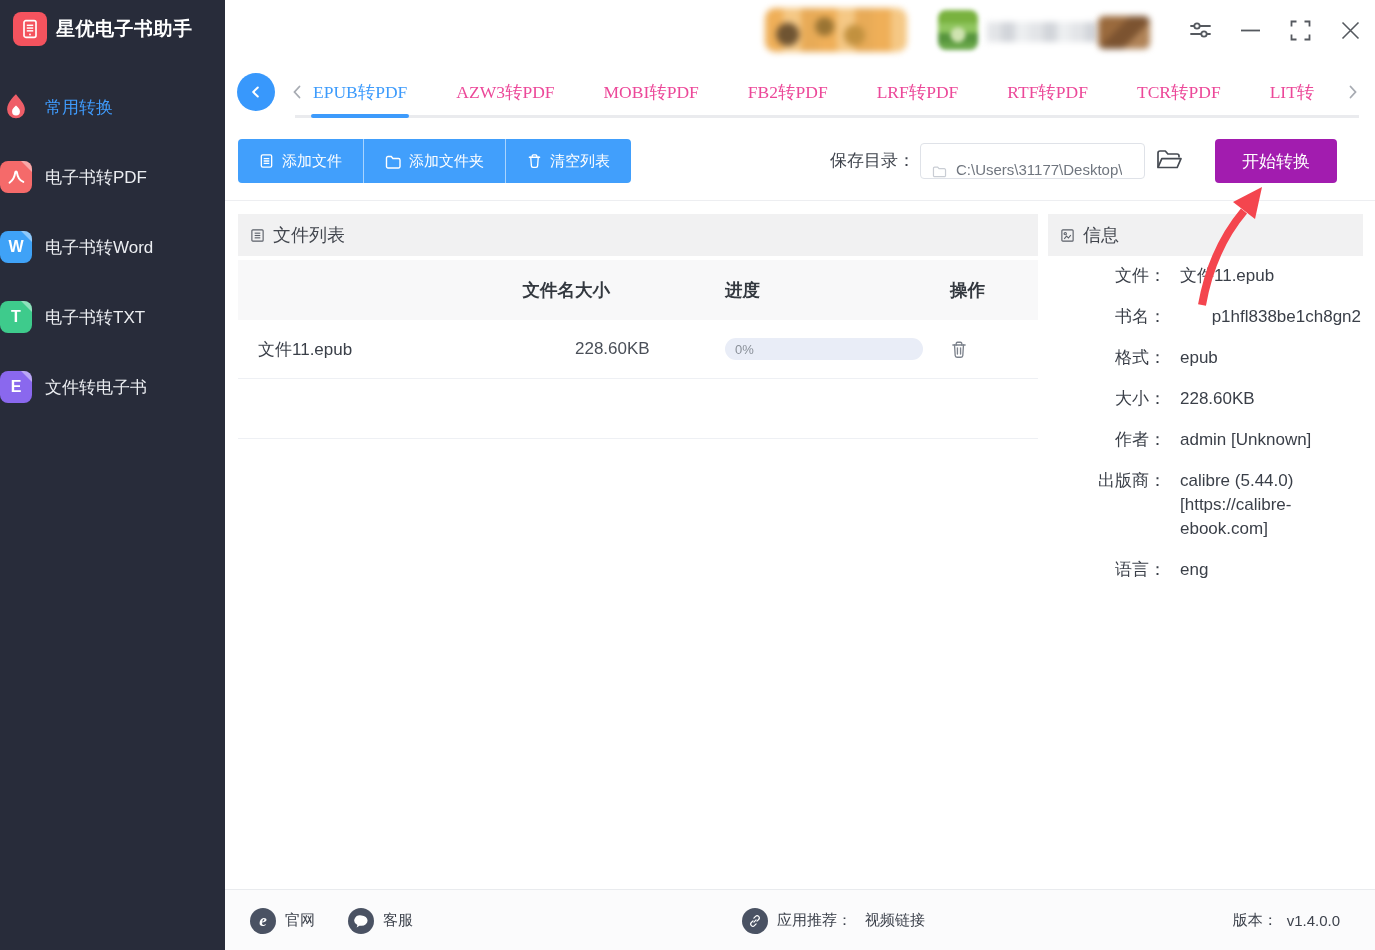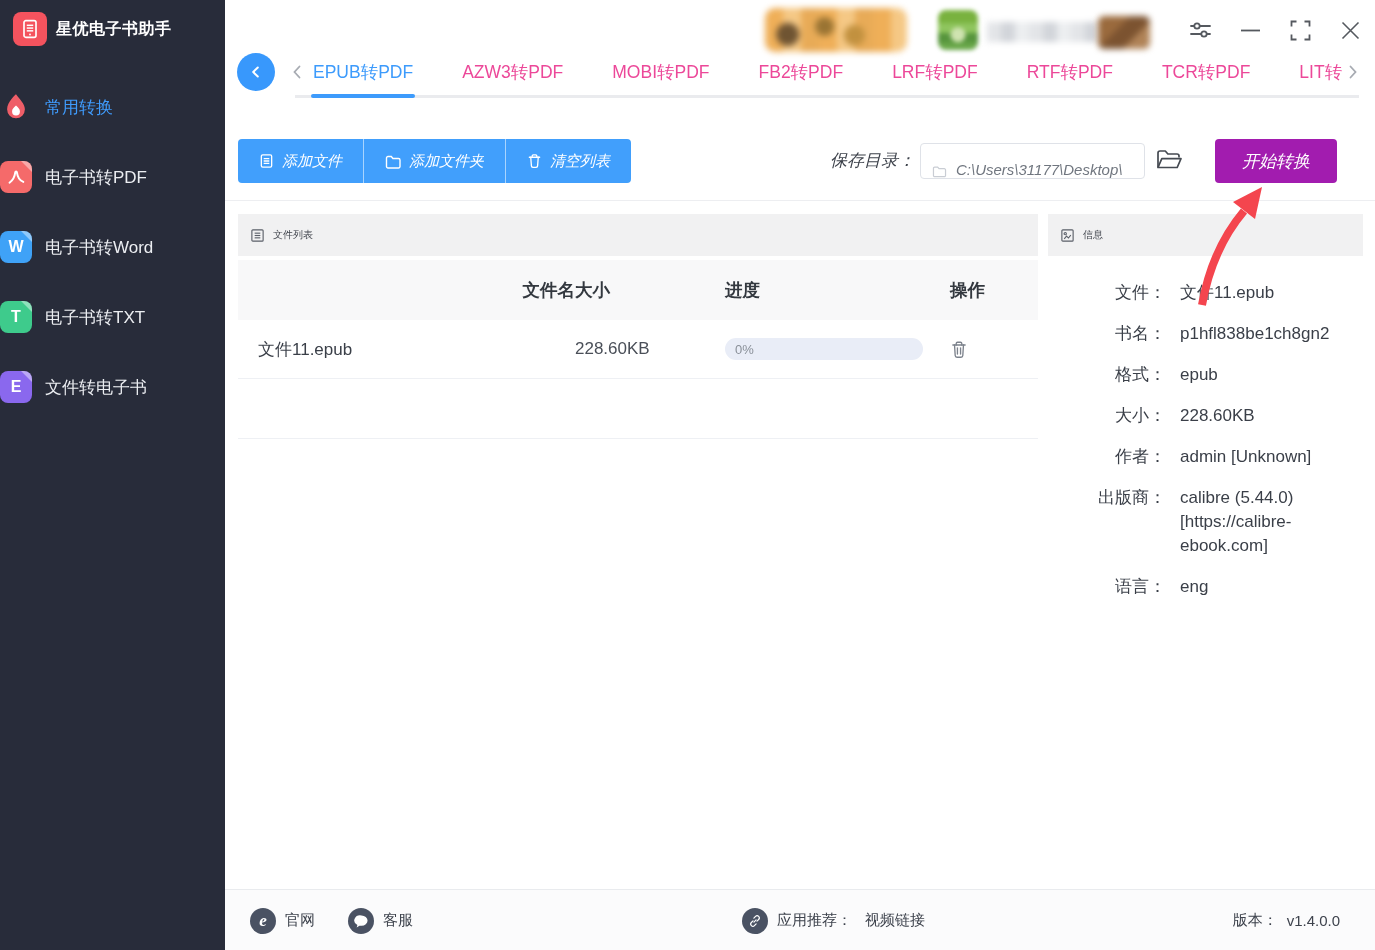--- a/index.html
+++ b/index.html
@@ -4,21 +4,21 @@
 <style>
   * { margin:0; padding:0; box-sizing:border-box; }
   html,body { width:1375px; height:950px; }
   body { font-family:"Liberation Sans","DejaVu Sans",sans-serif; background:#fff; overflow:hidden; }
   .root { position:relative; width:1375px; height:950px; background:#fff; overflow:hidden; }
 
   
   .sidebar { position:absolute; left:0; top:0; bottom:0; width:225px; background:#282c3a; }
   .brand { display:flex; align-items:center; padding:12px 0 0 13px; }
   .brand-icon { width:34px; height:34px; border-radius:8px; background:#f4535e; display:flex; align-items:center; justify-content:center; flex:none; }
-  .brand-title { color:#fff; font-size:16px; font-weight:700; margin-left:9px; letter-spacing:.5px;text-align:center; }
+  .brand-title { color:#fff; font-size:19px; font-weight:700; margin-left:9px; letter-spacing:.5px;text-align:center; }
   .side-menu { position:absolute; left:0; right:0; top:72px; }
   .side-item { height:70px; display:flex; align-items:center; cursor:pointer; }
   .side-label { font-size:17px; color:#eceef2; margin-left:13px; }
   .side-item.active .side-label { color:#3f9bfc; }
   .side-icon { width:32px; height:32px; border-radius:8px; position:relative; overflow:hidden;
                display:flex; align-items:center; justify-content:center; flex:none; }
   .side-icon.sq::after { content:''; position:absolute; top:0; right:0;
                border-top:11px solid rgba(255,255,255,.42); border-left:11px solid transparent; }
   .ic-pdf  { background:#f56a6a; }
   .ic-word { background:#3fa2f7; }
@@ -42,71 +42,71 @@
         radial-gradient(circle at 50% 62%, #cfe3b0 0 7px, transparent 8px),
         linear-gradient(180deg,#79b23f 0 32%, #8fc55e 32% 58%, #57953d 58% 82%, #6aa84a 82%); }
   .blur-name { position:absolute; left:762px; top:22px; width:110px; height:20px; filter:blur(3px);
       background:repeating-linear-gradient(90deg,#e3e5e8 0 14px,#d2d5da 14px 28px,#eceef0 28px 42px); }
   .blur-chip { position:absolute; left:873px; top:16px; width:52px; height:33px; border-radius:6px; filter:blur(3px);
       background:linear-gradient(135deg,#9a6a3d 0 38%, #7c5330 38% 68%, #b08357 68%); }
   .win-icons { position:absolute; right:13px; top:0; height:60px; display:flex; align-items:center; gap:27px; }
   .win-btn { width:23px; height:23px; display:flex; align-items:center; justify-content:center; cursor:pointer; }
 
   
-  .tab-row { position:absolute; left:0; right:0; top:44px; height:55px; }
+  .tab-row { position:absolute; left:0; right:0; top:64px; height:55px;font-family:Liberation Serif, serif; }
   .tab-row::after { content:''; position:absolute; left:70px; right:16px; bottom:1px; height:3px; background:#eaebee; }
   .back-circle { position:absolute; left:12px; top:9px; width:38px; height:38px; border-radius:50%;
       background:#3898fc; display:flex; align-items:center; justify-content:center; cursor:pointer; z-index:2; }
   .tab-chev { position:absolute; top:0; height:55px; display:flex; align-items:center; cursor:pointer; }
   .tab-chev.left { left:66px; } .tab-chev.right { right:16px; }
   .tabs { position:absolute; left:88px; top:0; height:55px; display:flex; align-items:center; gap:49px; }
   .tab { font-size:17.5px; color:#ec4899; white-space:nowrap; position:relative; cursor:pointer; }
   .tab.active { color:#3d9bfc; }
   .tab.active::after { content:''; position:absolute; left:-2px; right:-2px; bottom:-14px; height:4px;
       background:#3d9bfc; border-radius:2px; z-index:1; }
 
   
-  .toolbar { position:absolute; left:0; right:0; top:139px; height:44px;font-style:italic; }
+  .toolbar { position:absolute; left:0; right:0; top:139px; height:44px; }
   .btn-group { position:absolute; left:13px; top:0; display:flex; border-radius:4px; overflow:hidden; }
   .tool-btn { background:#419ffc; color:#fff; font-size:15px; height:44px; padding:0 21px;
       display:flex; align-items:center; gap:8px; cursor:pointer; border-right:1px solid rgba(255,255,255,.55); }
   .tool-btn:last-child { border-right:none; }
   .save-label { position:absolute; left:605px; top:0; line-height:44px; font-size:17px; color:#3d424b; }
   .dir-input { position:absolute; left:695px; top:4px; width:225px; height:36px; background:#fff;
       border:1px solid #dfe2e8; border-radius:4px; display:flex; align-items:flex-end; padding:0 11px; gap:9px; cursor:text; }
   .dir-text { font-size:15px; color:#70767f; white-space:nowrap; overflow:hidden; }
   .browse { position:absolute; left:930px; top:8px; cursor:pointer; }
   .start-btn { position:absolute; left:990px; top:0; width:122px; height:44px; background:#a21caf; border-radius:4px;
       color:#fff; font-size:17px; display:flex; align-items:center; justify-content:center; cursor:pointer; }
 
   .content-divider { position:absolute; left:0; right:0; top:200px; height:1px; background:#edeef1; }
 
   
   .panel-head { height:42px; background:#f1f1f2; display:flex; align-items:center; padding-left:12px; gap:8px;
-      font-size:10px; color:#42464e; }
+      font-size:18px; color:#42464e; }
   .list-panel { position:absolute; left:13px; top:214px; width:800px; height:661px; background:#fff; }
   .table-head { display:grid; grid-template-columns:337px 150px 225px 1fr; align-items:center; height:60px;
       margin-top:4px; background:#f8f8f9; font-weight:700; font-size:17.5px; color:#33383f; }
   .t-row { display:grid; grid-template-columns:337px 150px 225px 1fr; align-items:center; height:59px;
       border-bottom:1px solid #eef0f4; font-size:17px; }
   .t-row-empty { height:60px; border-bottom:1px solid #eef0f4; }
   .cell-name { padding-left:20px; color:#3a3f48; }
   .col-head-name { padding-left:20px;text-align:right; }
   .cell-size { color:#4a4f58; }
   .progress-pill { width:198px; height:22px; background:#e9edf7; border-radius:11px;
       display:flex; align-items:center; padding-left:10px; font-size:13px; color:#8a9099; }
   .trash-btn { cursor:pointer; display:flex; width:20px; }
 
   .info-panel { position:absolute; left:823px; top:214px; width:315px; height:661px; background:#fff; }
-  .info-body { padding-top:25px; }
+  .info-body { padding-top:8px; }
   .info-row { display:grid; grid-template-columns:118px 1fr; column-gap:14px; margin-bottom:17px;
       font-size:17px; line-height:24px; color:#3a3f48; }
   .info-label { text-align:right; }
   .info-value { padding-right:2px; overflow-wrap:break-word; word-break:break-word; }
-  .info-value.clip { white-space:nowrap; overflow:hidden; }
+  .info-value.clip { white-space:nowrap; overflow:hidden;text-align:right; }
 
   
   .annot-arrow { position:absolute; left:965px; top:185px; width:80px; height:125px; z-index:6; pointer-events:none; }
 
   
   .footer { position:absolute; left:0; right:0; bottom:0; height:61px; background:#fbfbfc; border-top:1px solid #e9ebee; }
   .f-item { position:absolute; top:0; height:61px; display:flex; align-items:center; gap:9px;
       font-size:15px; color:#3e434d; }
   .f-circle { width:26px; height:26px; border-radius:50%; background:#4a5263; display:flex;
       align-items:center; justify-content:center; flex:none; }

